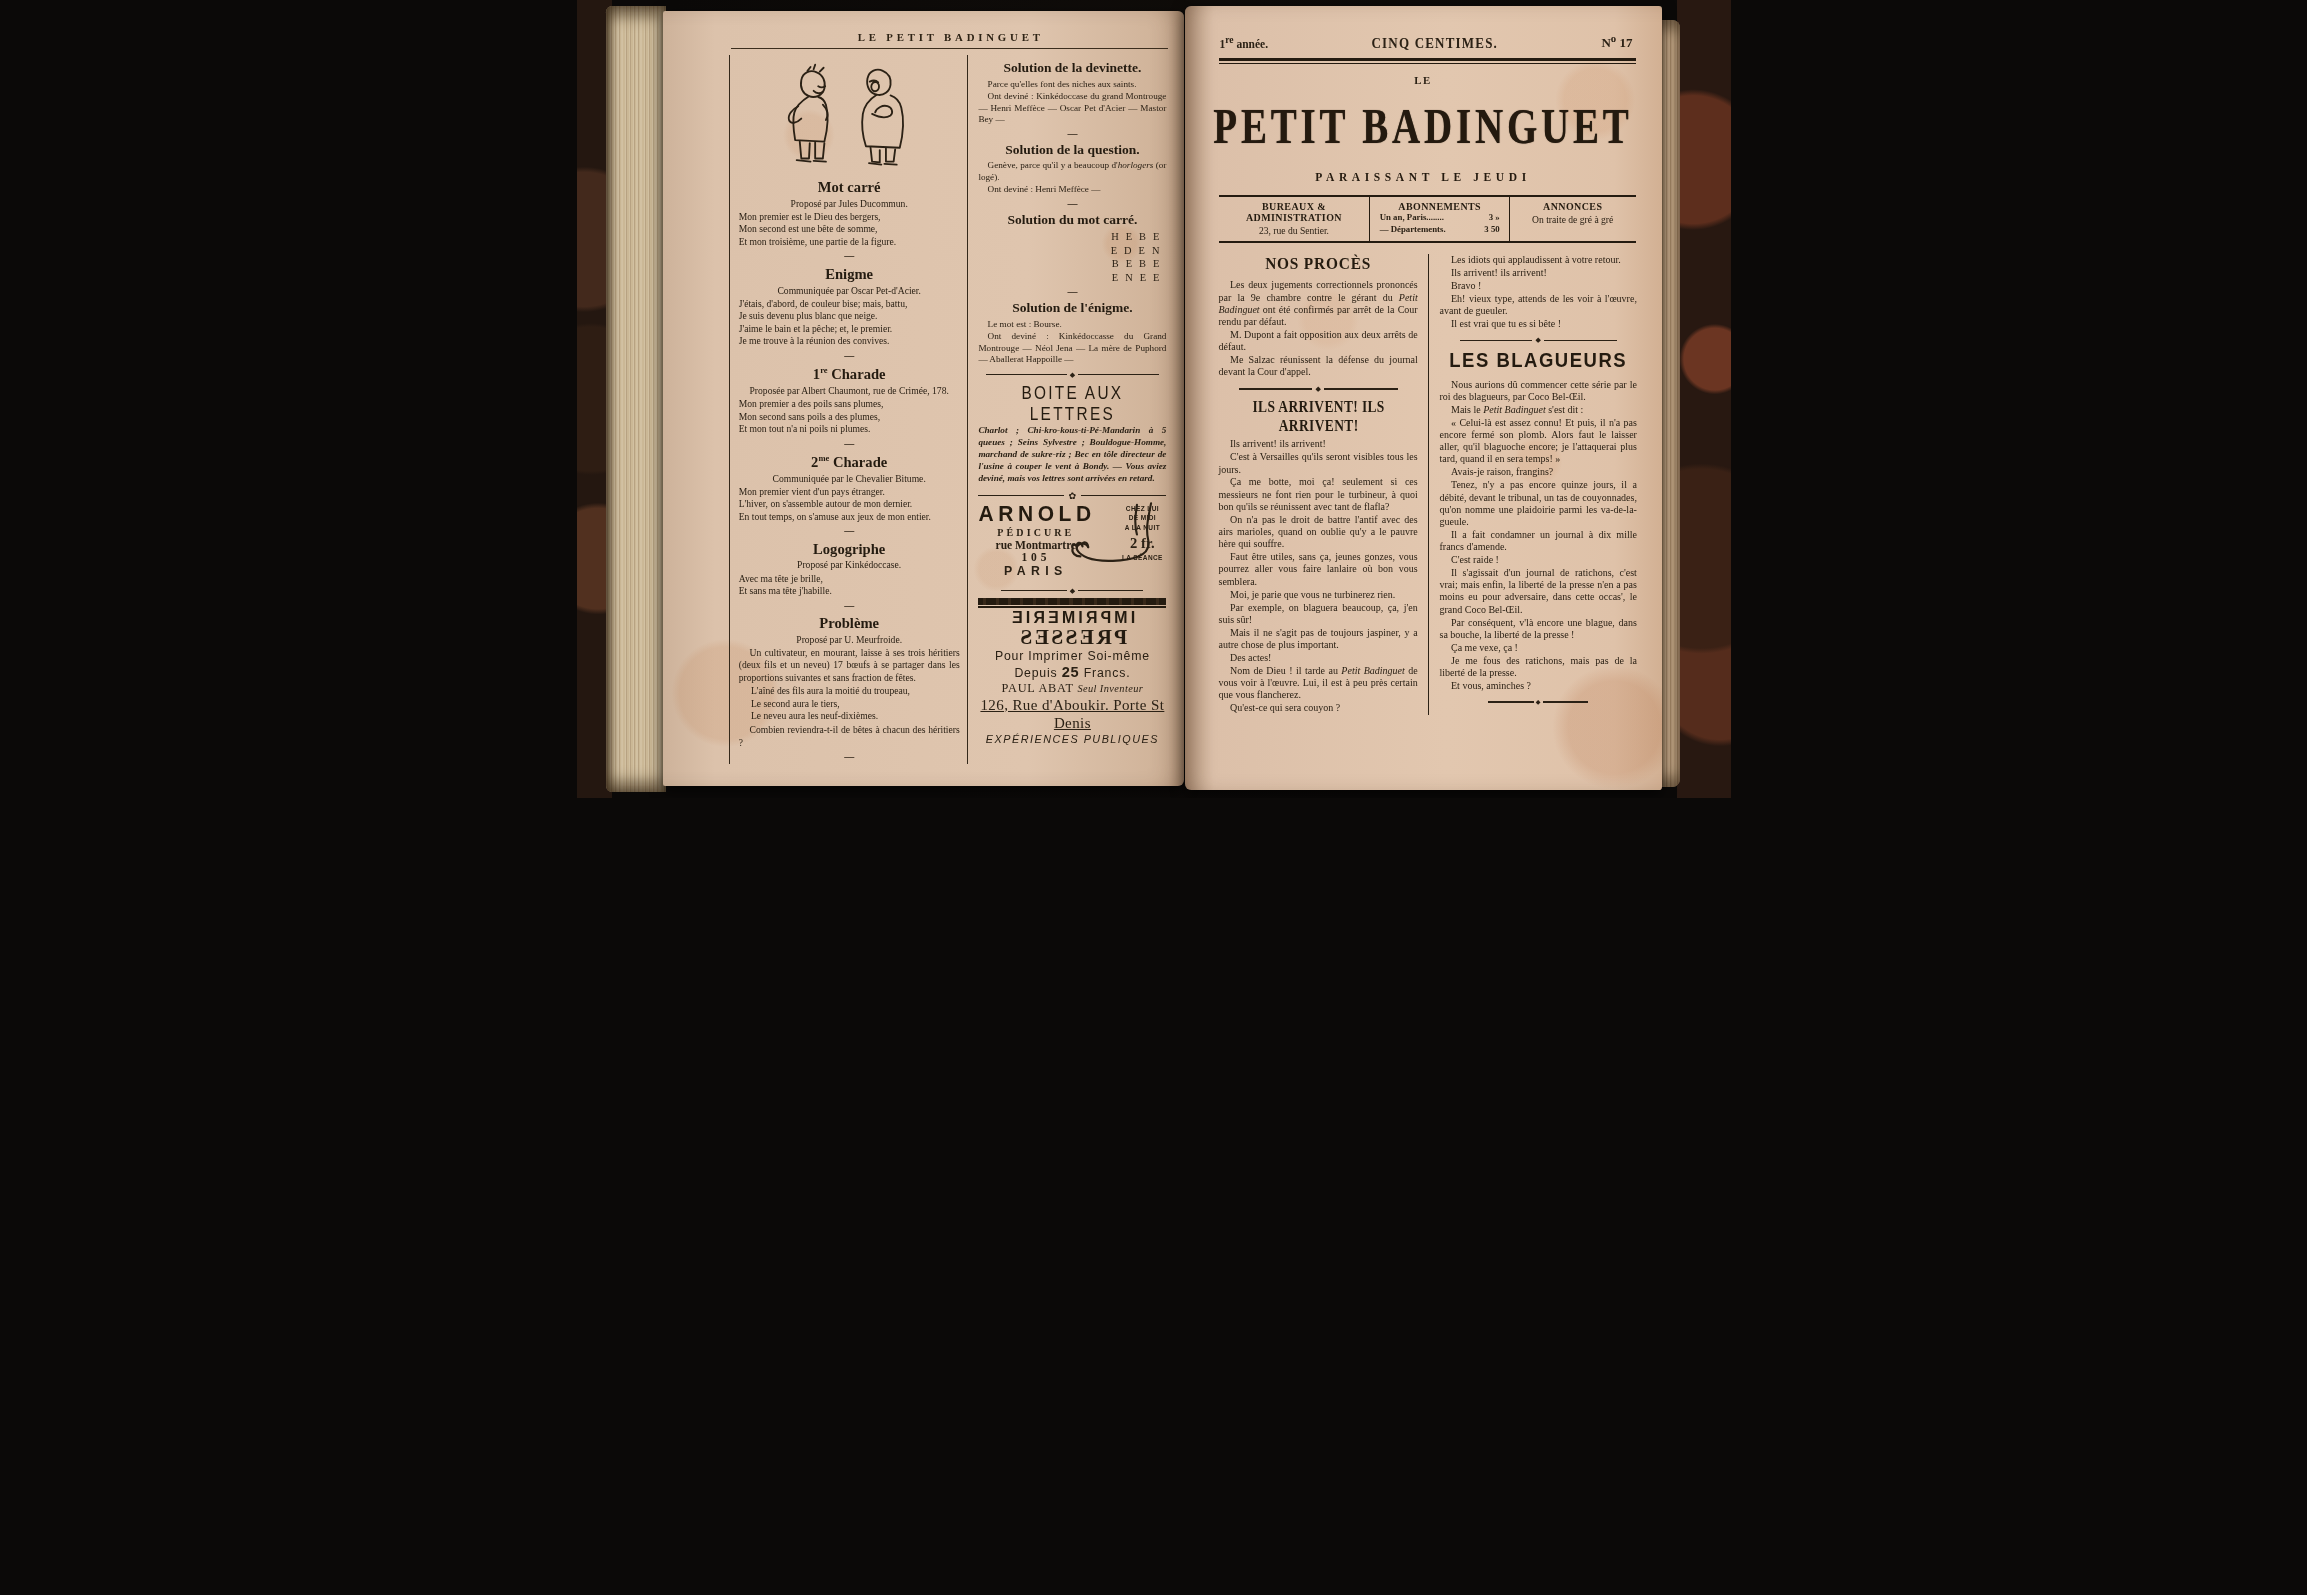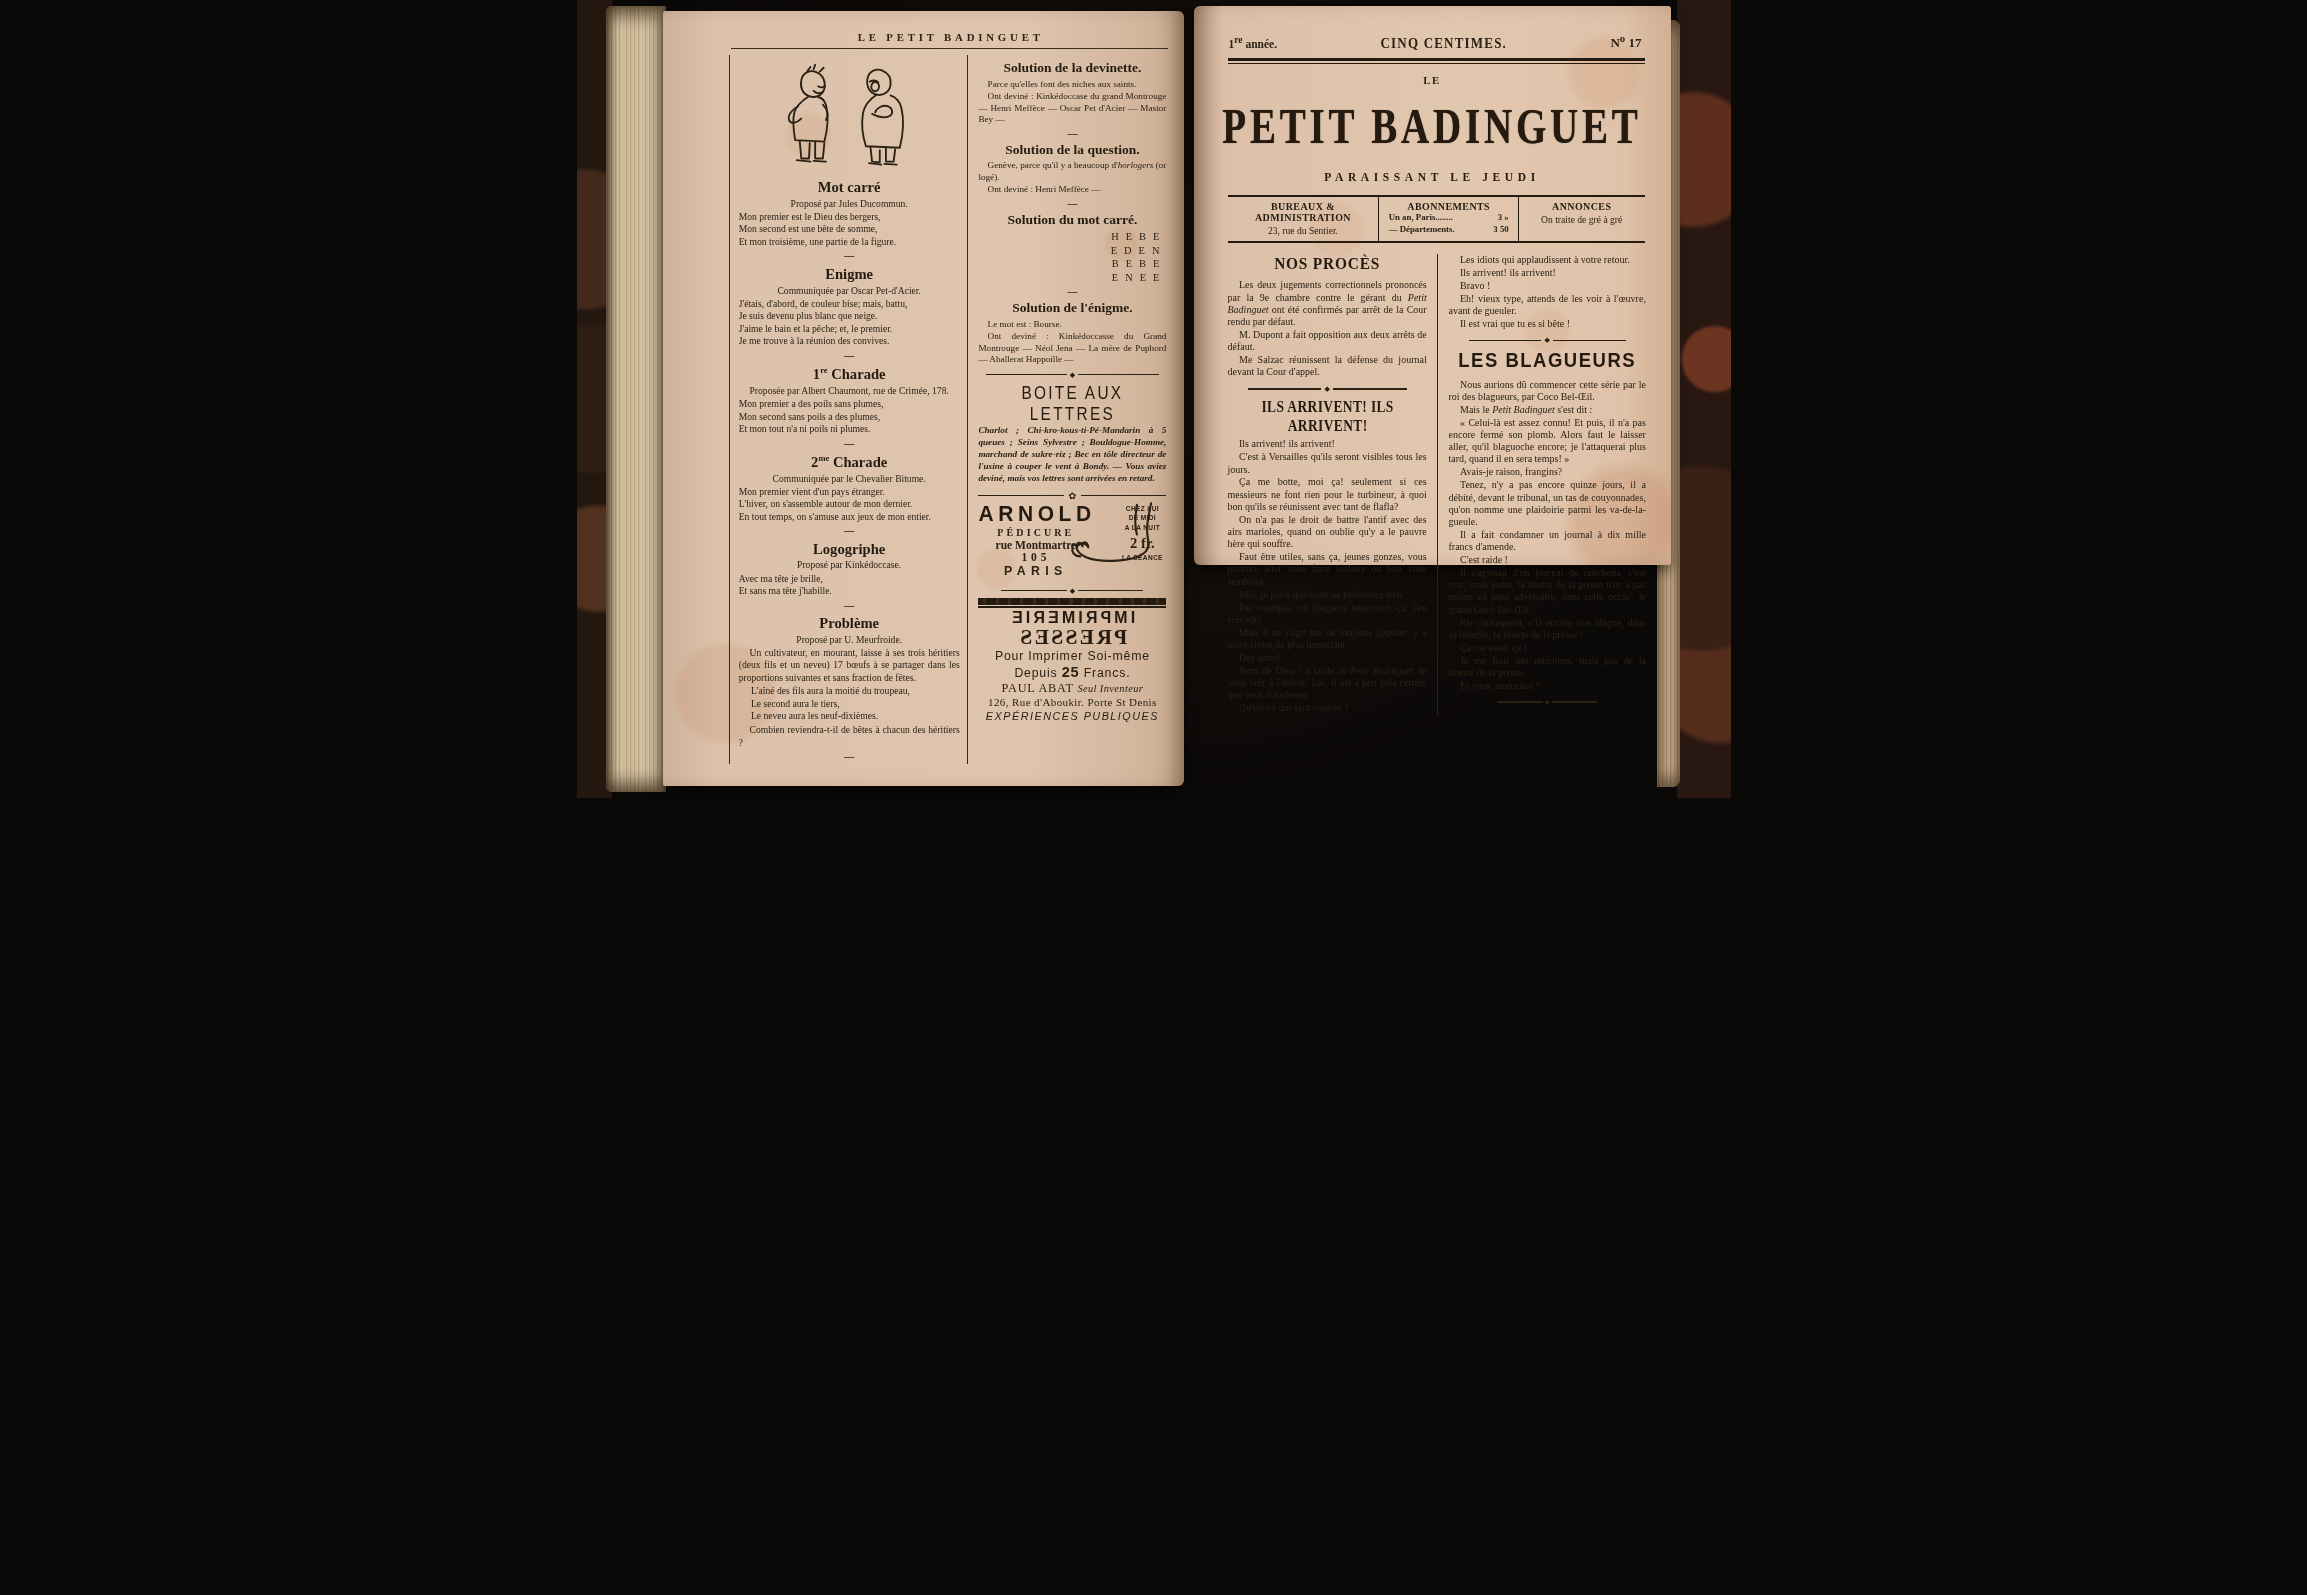--- a/index.html
+++ b/index.html
@@ -26,28 +26,28 @@
   
   .page{background:#d9bfa9;}
   .page-left{left:86px;top:10.8px;width:521px;height:775px;border-radius:2.3px 6.2px 6.2px 2.3px;
     background:
       radial-gradient(circle at 12% 88%, rgba(186,114,62,.14) 0 46px, transparent 54px),
       radial-gradient(circle at 28% 16%, rgba(186,114,62,.10) 0 20px, transparent 26px),
       radial-gradient(circle at 88% 30%, rgba(186,114,62,.12) 0 14px, transparent 20px),
       radial-gradient(circle at 64% 72%, rgba(186,114,62,.10) 0 17px, transparent 23px),
       linear-gradient(90deg,#cdb29a 0%,#dcc2ab 10%,#dfc5ae 70%,#cfb298 97%,#bfa287 100%);
     box-shadow:inset -20px 0 26px -14px rgba(60,30,12,.45), 0 4.6px 14px rgba(0,0,0,.6);}
-  .page-right{left:608px;top:6.2px;width:477px;height:559px;border-radius:6.2px 3.1px 3.1px 6.2px;
+  .page-right{left:608px;top:6.2px;width:477px;height:784px;border-radius:6.2px 3.1px 3.1px 6.2px;
     background:
       radial-gradient(circle at 86% 12%, rgba(196,120,66,.13) 0 31px, transparent 40px),
       radial-gradient(circle at 74% 58%, rgba(196,120,66,.10) 0 18.5px, transparent 24.6px),
       radial-gradient(circle at 30% 40%, rgba(196,120,66,.08) 0 23px, transparent 31px),
       radial-gradient(circle at 90% 92%, rgba(176,98,52,.18) 0 46px, transparent 62px),
       linear-gradient(90deg,#c3a68c 0%,#dcc0a9 6%,#e2c7af 55%,#dfc2a9 90%,#d2b093 100%);
-    box-shadow:inset 17px 0 23px -12.3px rgba(60,30,12,.5), 0 4.6px 14px rgba(0,0,0,.6);margin-left:9px;}
+    box-shadow:inset 17px 0 23px -12.3px rgba(60,30,12,.5), 0 4.6px 14px rgba(0,0,0,.6);}
   
   .rule{background:#3b2d1d;height:0.8px;}
   .dash-div{text-align:center;font-weight:bold;font-size:10px;line-height:9.2px;margin:3.1px 0;}
   .dia{display:flex;align-items:center;margin:6.2px 20px;}
   .dia .ln{flex:1;height:1.5px;background:#2b2115;}
   .dia .gl{font-family:"DejaVu Sans",sans-serif;font-size:7px;margin:0 3.1px;color:#2b2115;}
   
   .lp-head{margin:20px 18.5px 0 74px;text-align:center;font-weight:bold;font-size:10.8px;letter-spacing:3.8px;color:#2e2315;}
   .lp-rule{margin:5.4px 15.4px 0 68px;}
   .lp-cols{display:flex;margin:6.2px 14px 0 66px;border-left:1.5px solid #33281a;}
@@ -82,21 +82,21 @@
   .ar-price{font-weight:bold;font-size:14.6px;margin:2.3px 0 0.8px;}
   
   .press{text-align:center;}
   .mirror{display:inline-block;transform:scaleX(-1);}
   .pr-m1{font-family:"Liberation Sans",sans-serif;font-weight:bold;font-size:16px;letter-spacing:3.1px;color:#241b10;line-height:1.05;}
   .pr-m2{font-weight:bold;font-size:21.5px;letter-spacing:2.3px;color:#241b10;line-height:1.0;}
   .pr-1{font-family:"Liberation Sans",sans-serif;font-size:12.3px;letter-spacing:0.8px;line-height:1.15;margin-top:0.8px;}
   .pr-1 .num{font-weight:bold;font-size:14.6px;}
   .pr-3{font-size:12.3px;letter-spacing:0.8px;line-height:1.2;}
   .pr-3 .inv{font-style:italic;font-size:10.4px;letter-spacing:0.4px;}
-  .pr-4{font-size:11px;letter-spacing:0.4px;line-height:1.2;}
+  .pr-4{font-size:15px;letter-spacing:0.4px;line-height:1.2;text-decoration:underline;}
   .pr-5{font-style:italic;font-family:"Liberation Sans",sans-serif;font-size:10.8px;letter-spacing:1.5px;line-height:1.35;}
   .mottle{height:6.2px;margin-top:1.5px;background:repeating-linear-gradient(90deg,#241b10 0 5.4px,#38291a 5.4px 8.5px,#241b10 8.5px 12.3px);}
   
   .rp-header{display:flex;justify-content:space-between;align-items:baseline;margin:26px 29px 0 35px;}
   .rp-annee{font-weight:bold;font-size:11.5px;}
   .rp-price{font-weight:bold;font-size:13px;letter-spacing:1.2px;transform:scaleY(1.05);}
   .rp-no{font-weight:bold;font-size:13px;}
   .rp-dbl{margin:6.2px 26px 0 34px;border-top:3.1px solid #241b10;border-bottom:1.5px solid #241b10;height:2.3px;}
   .rp-le{text-align:center;font-weight:bold;font-size:10.8px;letter-spacing:1.5px;margin-top:10px;}
   .rp-title{text-align:center;font-weight:bold;font-size:39px;letter-spacing:3.8px;transform:scaleY(1.28);

